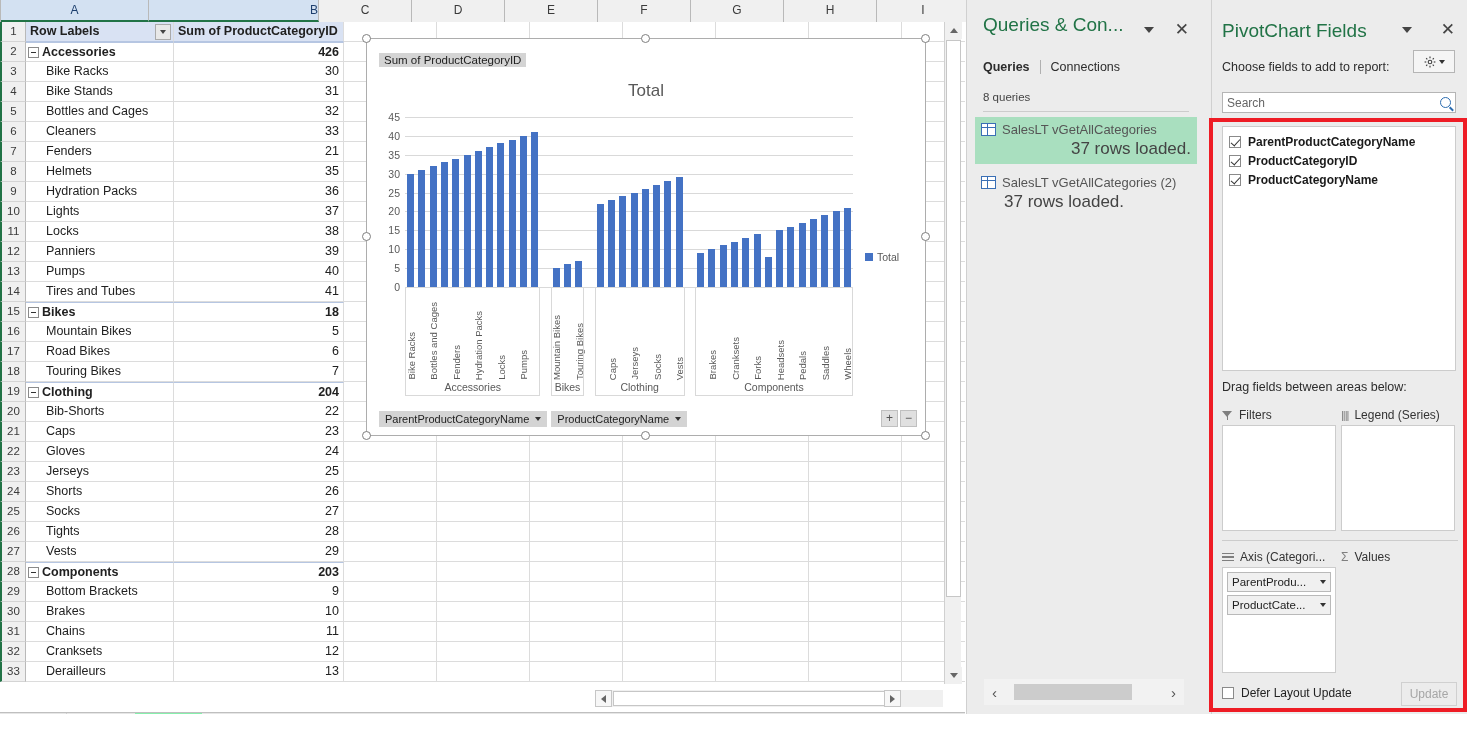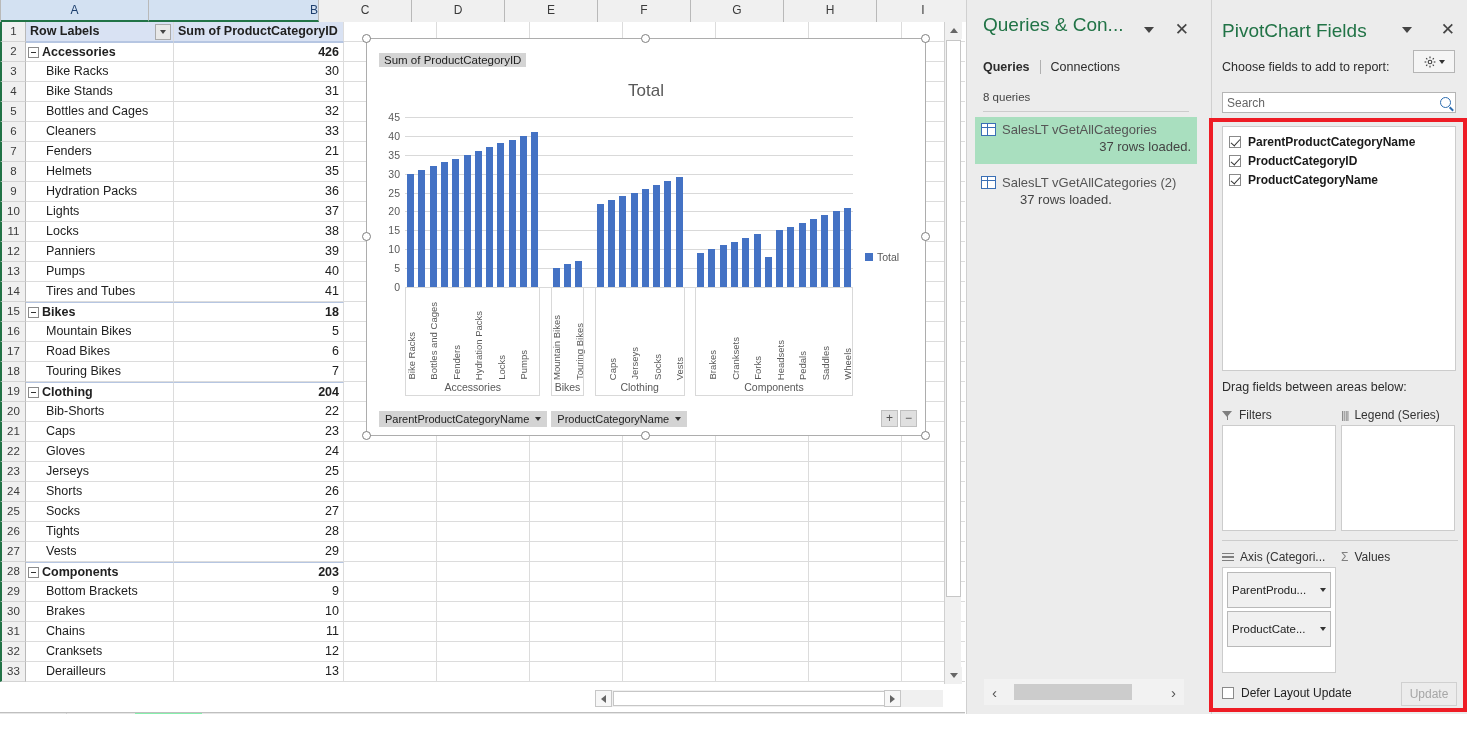--- a/index.html
+++ b/index.html
@@ -127,21 +127,21 @@
   .paneclose { position:absolute; font-size:17px; color:#444; line-height:1; cursor:default; }
   .qtabs { position:absolute; left:16px; top:60px; display:flex; align-items:center; gap:10px; }
   .qtab { font-size:12.5px; color:#2c2c2c; }
   .qtab.active { font-weight:bold; }
   .qsep { width:1px; height:14px; background:#b0b0b0; }
   .qcount { position:absolute; left:16px; top:91px; font-size:11.5px; color:#444; }
   .qrule { position:absolute; left:16px; top:111px; width:206px; height:1px; background:#cccccc; }
   .qitem { position:absolute; left:8px; width:222px; height:47px; padding:5px 6px; }
   .qitem.sel { background:#a9dfbf;text-align:right; }
   .qname { font-size:13px; color:#555; display:flex; align-items:center; gap:6px; }
-  .qrows { font-size:13px; color:#444; margin-left:39px; margin-top:2px; }
+  .qrows { font-size:17px; color:#444; margin-left:23px; margin-top:2px; }
   .tbl-icon { width:15px; height:13px; border:1.3px solid #3a6fb5; position:relative; background:#fff; flex:0 0 15px; }
   .tbl-icon:before{ content:""; position:absolute; left:0; top:3px; width:100%; height:1px; background:#3a6fb5; }
   .tbl-icon:after{ content:""; position:absolute; left:4.5px; top:0; width:1px; height:100%; background:#3a6fb5; }
   .qnav { position:absolute; left:984px; top:679px; width:200px; height:26px;
       background:#f2f2f2; display:flex; align-items:center; justify-content:space-between;
       padding:0 8px; }
   .qnav .chev { font-size:15px; color:#555; }
   .qnav .qthumb { position:absolute; left:30px; top:5px; width:118px; height:16px; background:#cccccc; }
 
   
@@ -170,21 +170,21 @@
       position:relative; flex:0 0 12px; }
   .cbx.on:after { content:""; position:absolute; left:3px; top:0px; width:4px; height:8px;
       border:solid #333; border-width:0 1.6px 1.6px 0; transform:rotate(42deg); }
   .fname { font-size:12px; font-weight:bold; color:#1a1a1a; }
   .dragtxt { position:absolute; left:10px; top:268px; font-size:12.5px; color:#2c2c2c; }
   .areas { position:absolute; left:10px; top:292px; width:236px; }
   .arow { display:flex; gap:5px; }
   .abox { width:114px; }
   .ahdr { display:flex; align-items:center; gap:6px; height:20px; font-size:12px; color:#333; }
   .abody { height:106px; background:#fff; border:1px solid #ccc; padding:4px; }
-  .chip { background:#f0f0f0; border:1px solid #b9b9b9; height:36px; font-size:11.5px;
+  .chip { background:#f0f0f0; border:1px solid #b9b9b9; height:20px; font-size:11.5px;
       display:flex; align-items:center; padding:0 4px; margin-bottom:3px; color:#222; }
   .chip .lbl { flex:1; overflow:hidden; white-space:nowrap; }
   .chip .ar { width:0;height:0;border-left:3.5px solid transparent;
       border-right:3.5px solid transparent;border-top:4px solid #333; }
   .asep { height:1px; background:#cccccc; margin:9px 0 6px 0; }
   .defer { position:absolute; left:10px; bottom:14px; display:flex; align-items:center; gap:7px; }
   .defer .t { font-size:12px; color:#222; }
   .updbtn { position:absolute; right:10px; bottom:8px; width:56px; height:24px;
       background:#ececec; border:1px solid #d0d0d0; font-size:12px; color:#a6a6a6;
       display:flex; align-items:center; justify-content:center;margin-top:40px; }

